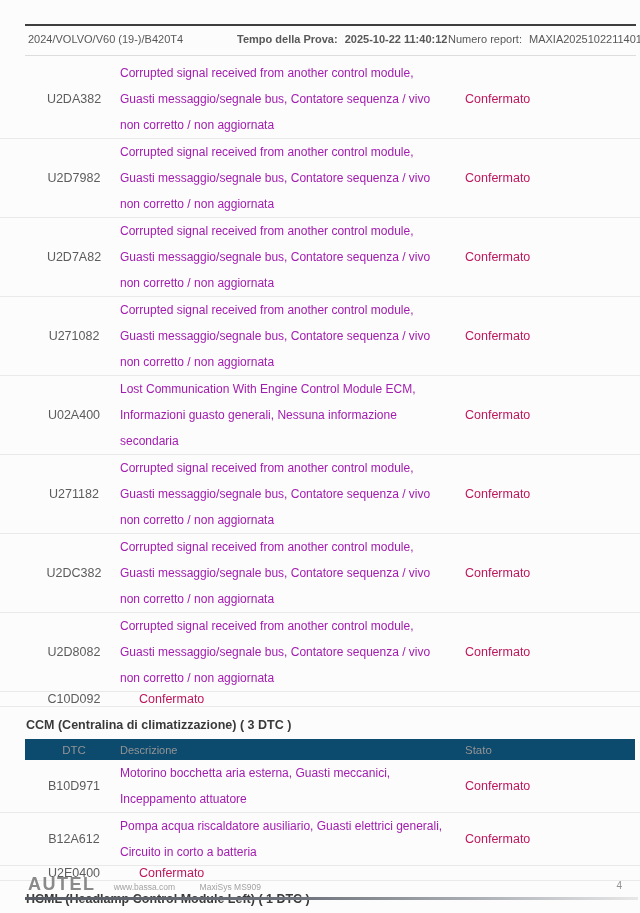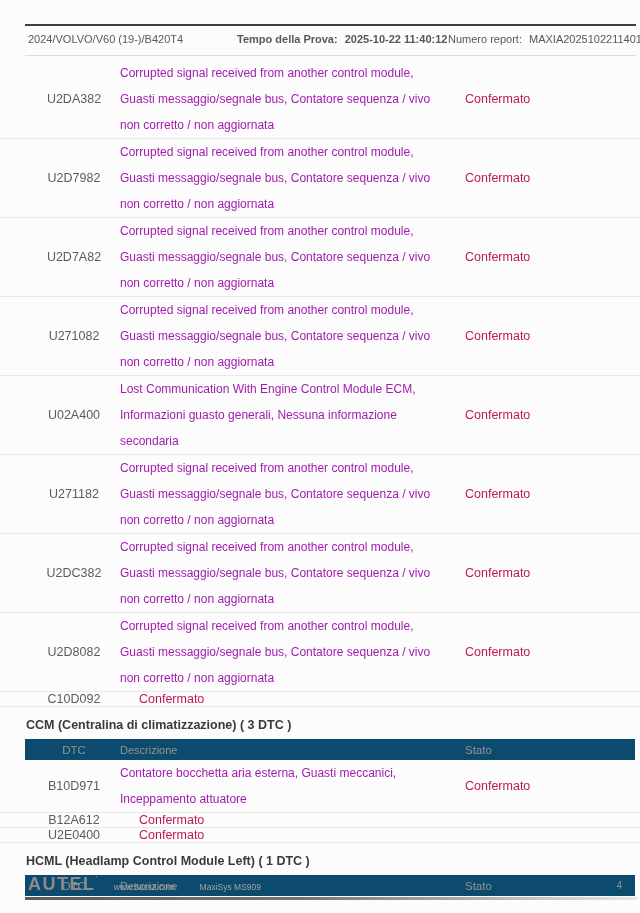--- a/index.html
+++ b/index.html
@@ -137,25 +137,26 @@
 
     <div>
       <div class="section-title">CCM (Centralina di climatizzazione) ( 3 DTC )</div>
       <div class="thead">
         <div class="cell-code">DTC</div>
         <div class="cell-desc">Descrizione</div>
         <div class="cell-status">Stato</div>
       </div>
       <div class="row">
         <div class="cell-code">B10D971</div>
-        <div class="cell-desc">Contatore bocchetta aria esterna, Guasti meccanici, Inceppamento attuatore</div>
+        <div class="cell-desc">Motorino bocchetta aria esterna, Guasti meccanici, Inceppamento attuatore</div>
         <div class="cell-status">Confermato</div>
       </div>
       <div class="row">
         <div class="cell-code">B12A612</div>
+        <div class="cell-desc">Pompa acqua riscaldatore ausiliario, Guasti elettrici generali, Circuito in corto a batteria</div>
         <div class="cell-status">Confermato</div>
       </div>
       <div class="row">
         <div class="cell-code">U2E0400</div>
         <div class="cell-status">Confermato</div>
       </div>
     </div>
 
     <div>
       <div class="section-title">HCML (Headlamp Control Module Left) ( 1 DTC )</div>

